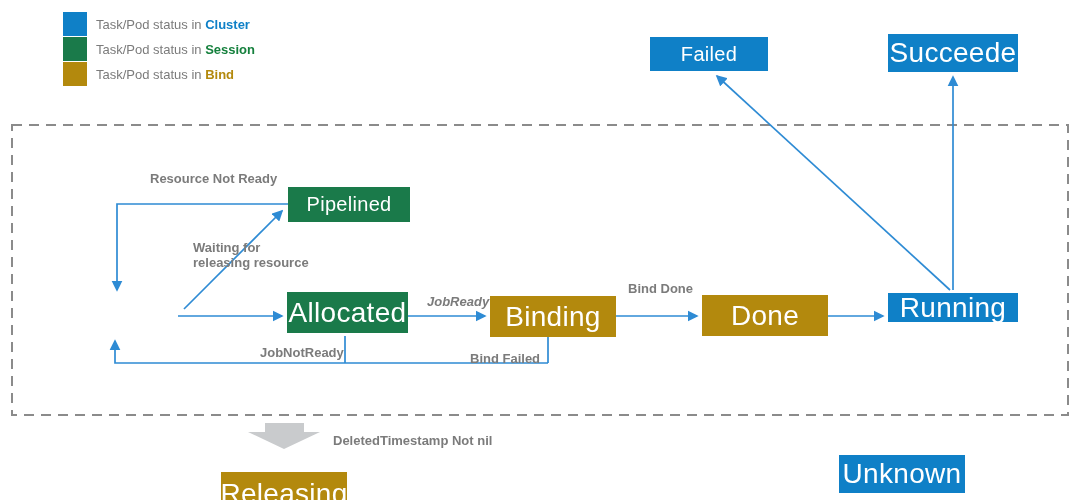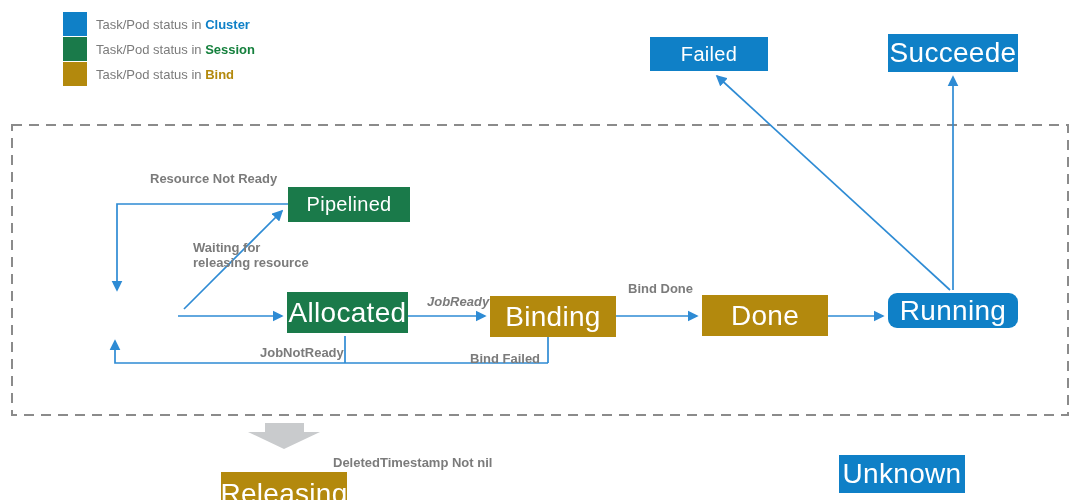--- a/index.html
+++ b/index.html
@@ -83,26 +83,26 @@
       <span class="legend-text"><span>Task/Pod status in </span><span class="kw kw-cache">Bind</span></span>
     </div>
   </div>
 
   <div class="node blue" style="left:650px;top:37px;width:118px;height:34px;font-size:20px;">Failed</div>
   <div class="node blue" style="left:888px;top:34px;width:130px;height:38px;">Succeede</div>
   <div class="node green" style="left:288px;top:187px;width:122px;height:35px;font-size:20px;">Pipelined</div>
   <div class="node green" style="left:287px;top:292px;width:121px;height:41px;">Allocated</div>
   <div class="node gold" style="left:490px;top:296px;width:126px;height:41px;">Binding</div>
   <div class="node gold" style="left:702px;top:295px;width:126px;height:41px;">Done</div>
-  <div class="node blue" style="left:888px;top:293px;width:130px;height:35px;border-radius:9px;">Running</div>
+  <div class="node blue" style="left:888px;top:293px;width:130px;height:29px;">Running</div>
   <div class="node gold" style="left:221px;top:472px;width:126px;height:43px;">Releasing</div>
   <div class="node blue" style="left:839px;top:455px;width:126px;height:38px;">Unknown</div>
 
   <div class="edge-label" style="left:150px;top:171px;">Resource Not Ready</div>
   <div class="edge-label" style="left:193px;top:240px;">Waiting for
 releasing resource</div>
   <div class="edge-label" style="left:427px;top:294px;font-style:italic;">JobReady</div>
   <div class="edge-label" style="left:628px;top:281px;">Bind Done</div>
   <div class="edge-label" style="left:260px;top:345px;">JobNotReady</div>
   <div class="edge-label" style="left:470px;top:351px;">Bind Failed</div>
-  <div class="edge-label" style="left:333px;top:455px;">DeletedTimestamp Not nil</div>
+  <div class="edge-label" style="left:333px;top:433px;">DeletedTimestamp Not nil</div>
 
 </div>
 
 </body></html>

